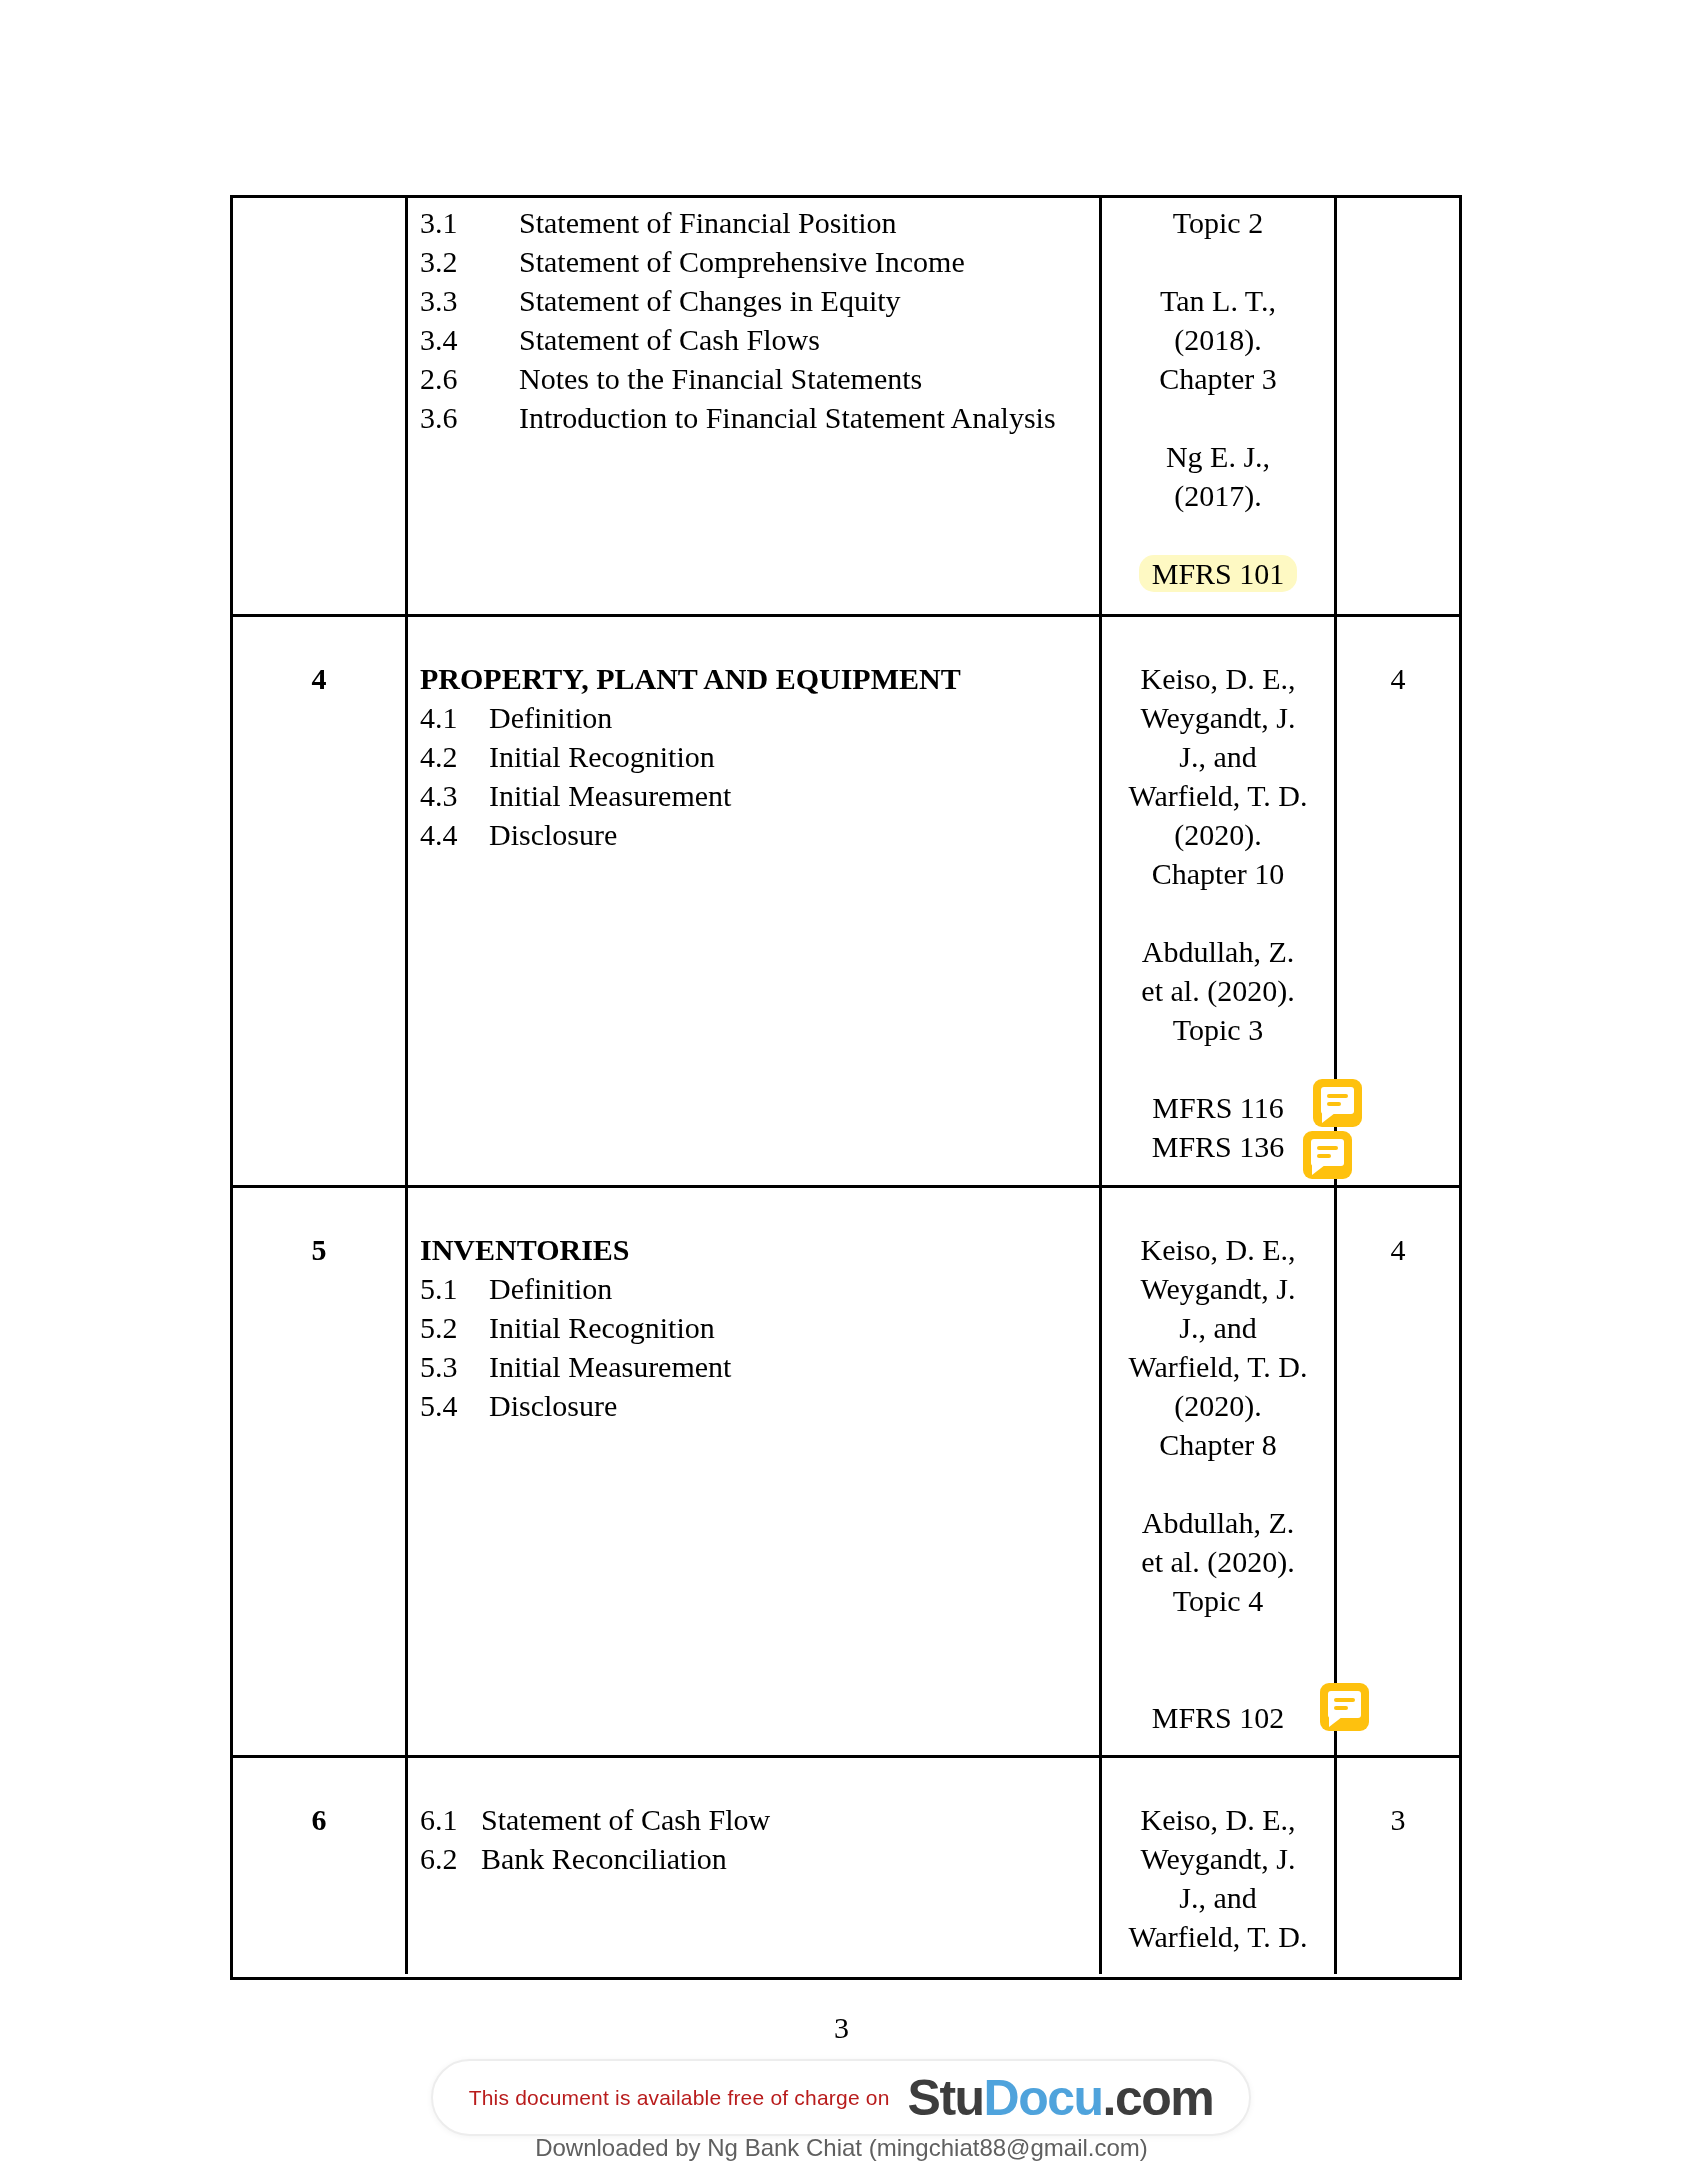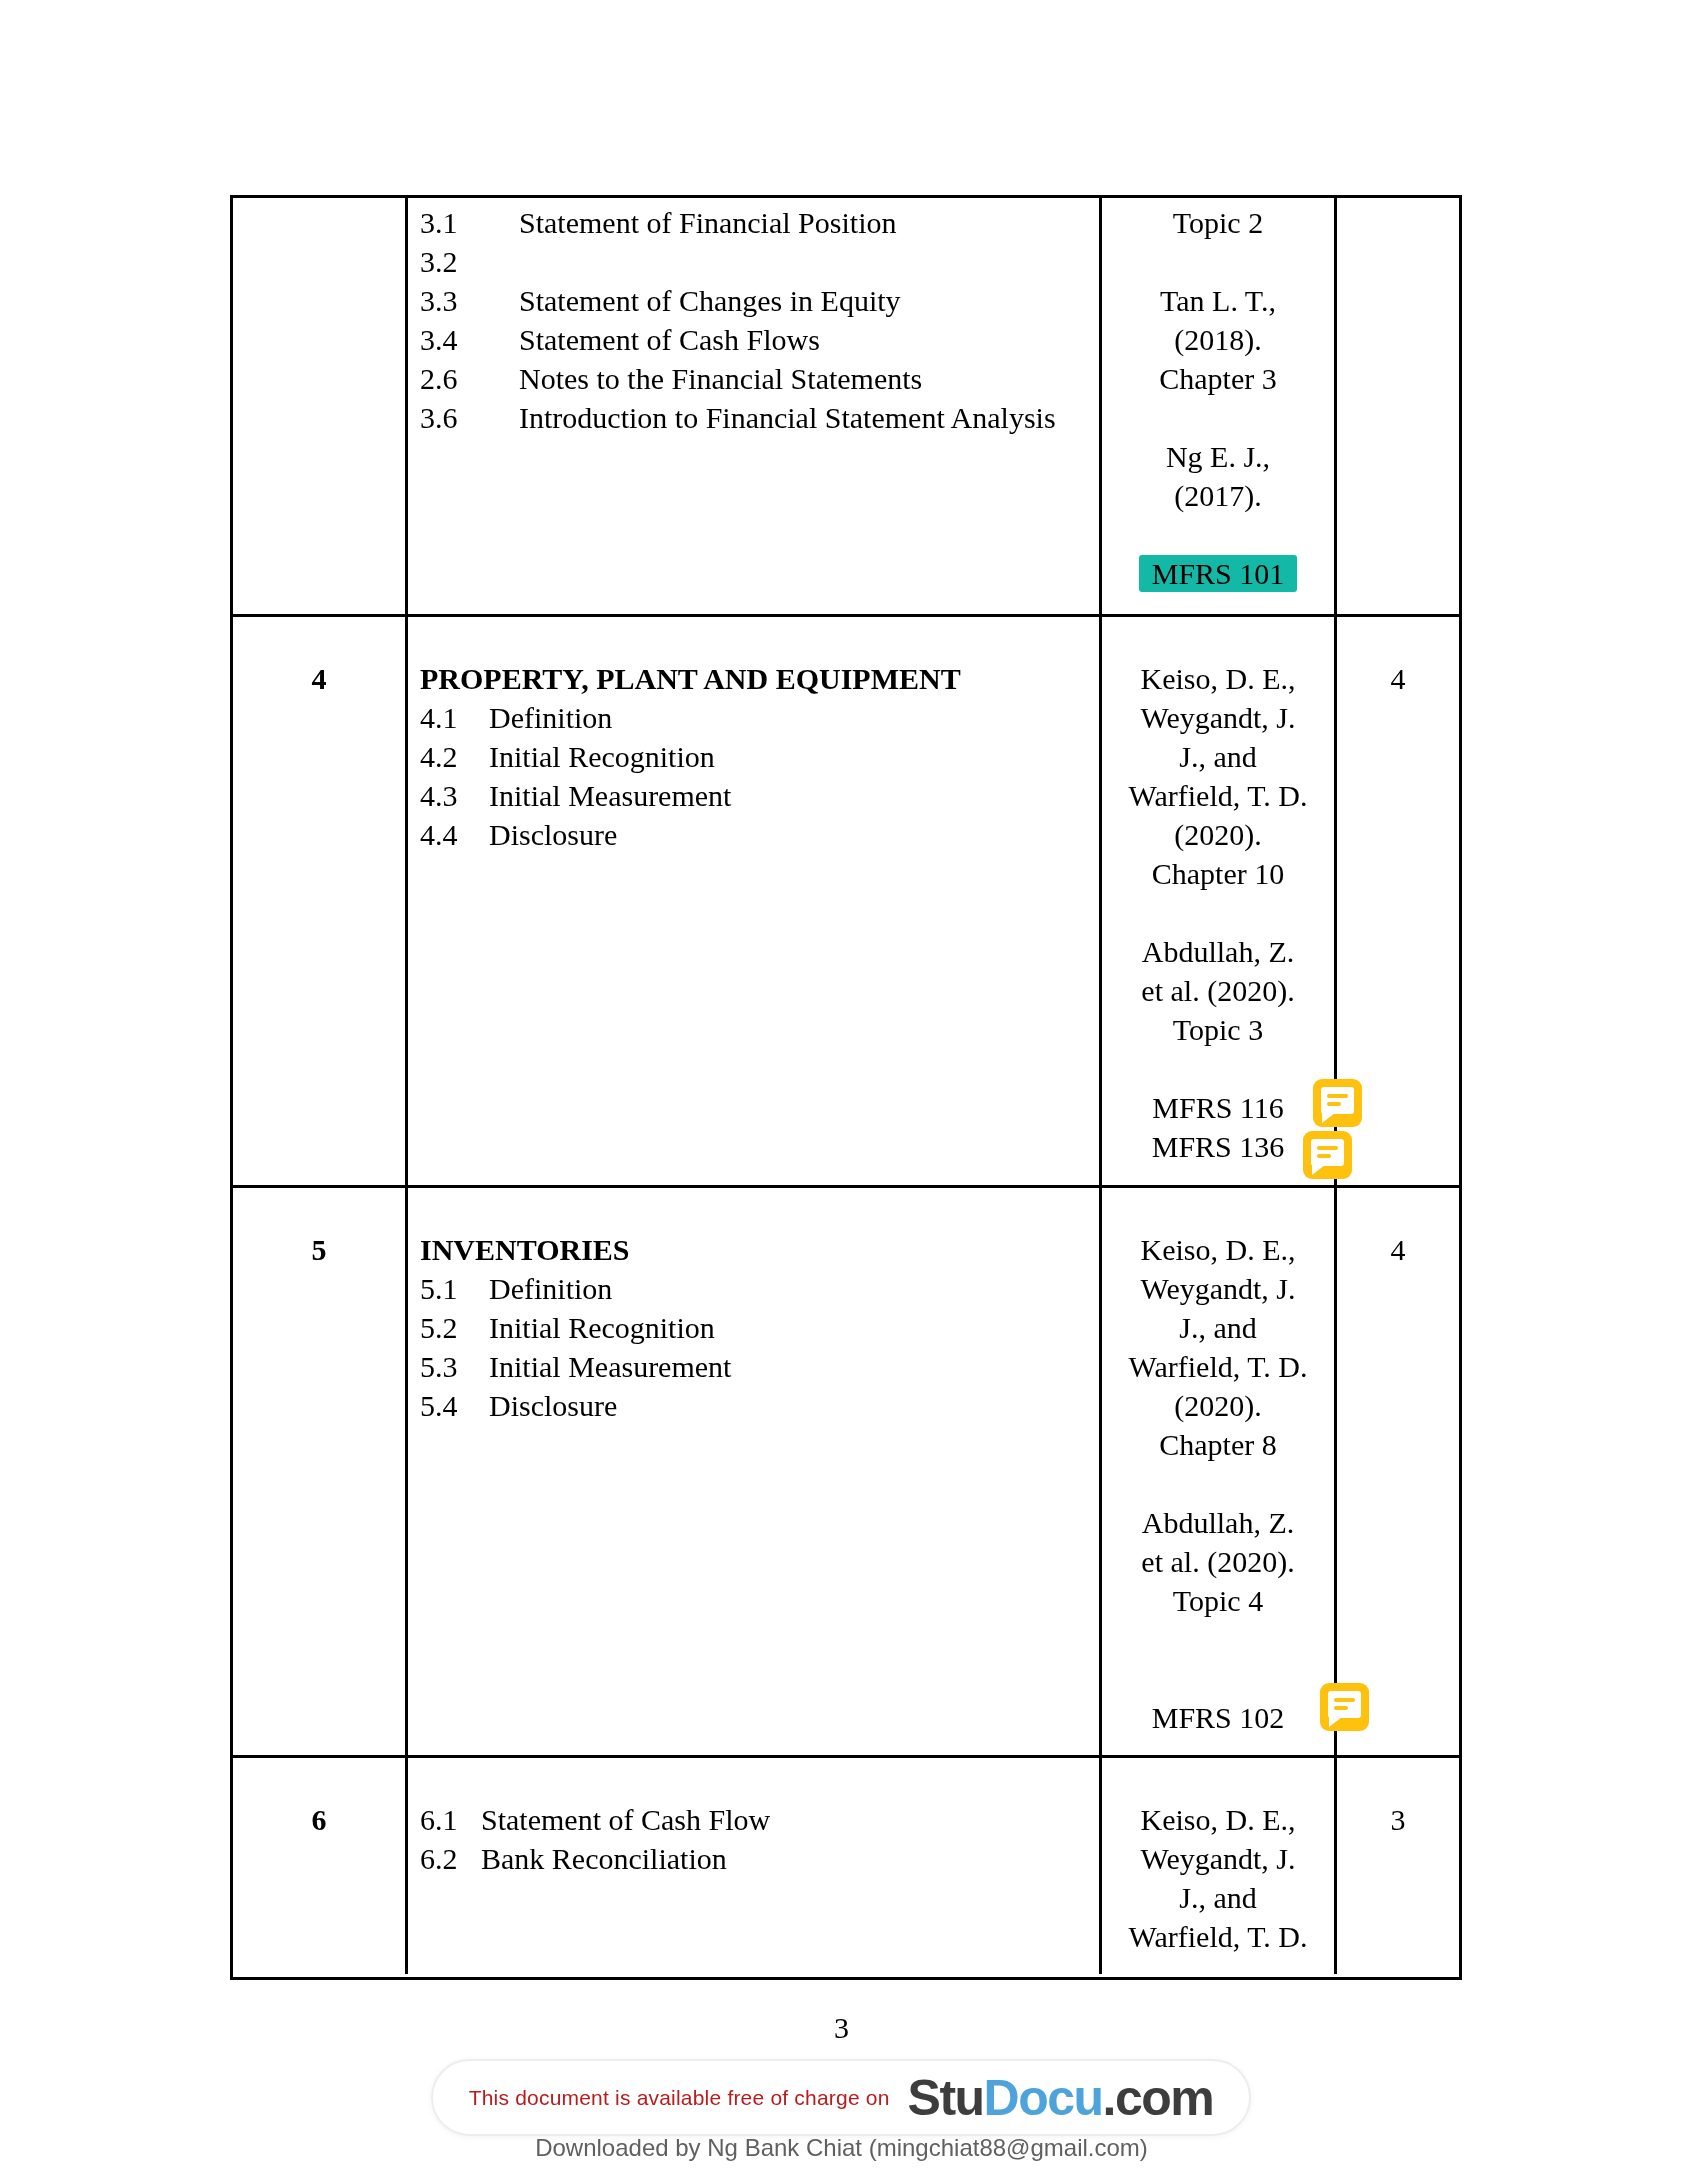--- a/index.html
+++ b/index.html
@@ -27,21 +27,21 @@
   .topic-title{font-weight:bold;white-space:nowrap;}
   .item{display:flex;white-space:nowrap;}
   .inum{flex:0 0 auto;}
   .r0 .inum{width:99px;}
   .r1 .inum,.r2 .inum{width:69px;}
   .r3 .inum{width:61px;}
 
   .c-refs{padding-top:42px;font-size:30px;line-height:39px;text-align:center;}
   .r0.c-refs{padding-top:5px;}
   .ref-line{height:39px;position:relative;white-space:nowrap;}
-  .hl{background:#14b8a6;border-radius:3px;padding:2px 13px;}
+  .hl{background:#fef9c3;border-radius:15px;padding:2px 13px;}
 
   
   .comment-icon{position:absolute;width:49px;height:48px;background:#FEC10E;border-radius:9px;z-index:3;}
   .icon-a{left:211px;top:-9px;}
   .icon-b{left:201px;top:4px;}
   .icon-c{left:218px;top:-15px;}
   .bubble{position:absolute;left:8px;top:8px;width:33px;height:27px;background:#fff;border-radius:3px;}
   .bline{position:absolute;left:6px;height:4px;background:#FEC10E;border-radius:2px;}
   .bl1{top:7px;width:21px;}
   .bl2{top:15px;width:14px;}
@@ -71,20 +71,21 @@
 
 <div class="syllabus-table" id="tbl">
     <div class="cell c-num r0"></div>
     <div class="cell c-topic r0">
       <div class="item">
         <span class="inum">3.1</span>
         <span class="itext">Statement of Financial Position</span>
       </div>
       <div class="item">
         <span class="inum">3.2</span>
+        <span class="itext">Statement of Comprehensive Income</span>
       </div>
       <div class="item">
         <span class="inum">3.3</span>
         <span class="itext">Statement of Changes in Equity</span>
       </div>
       <div class="item">
         <span class="inum">3.4</span>
         <span class="itext">Statement of Cash Flows</span>
       </div>
       <div class="item">

